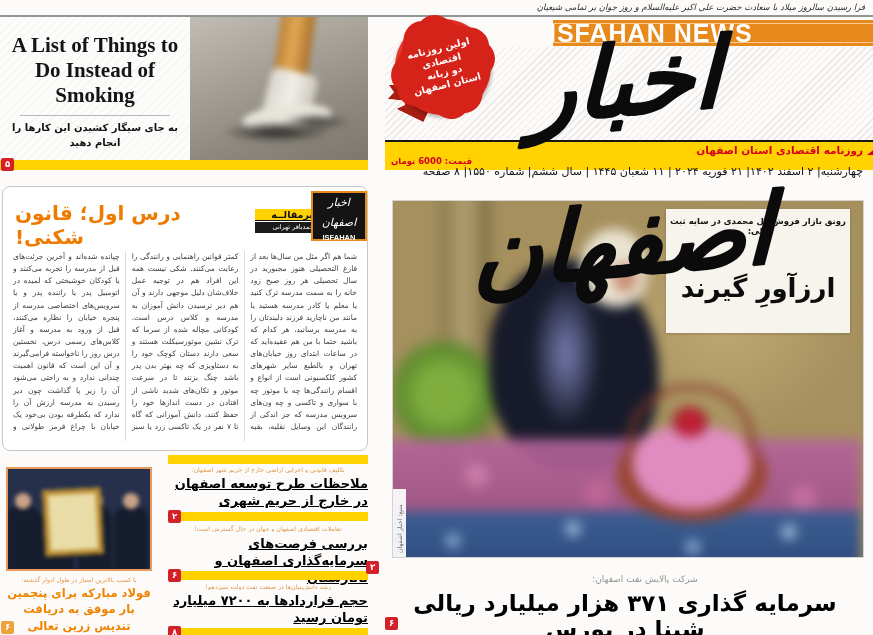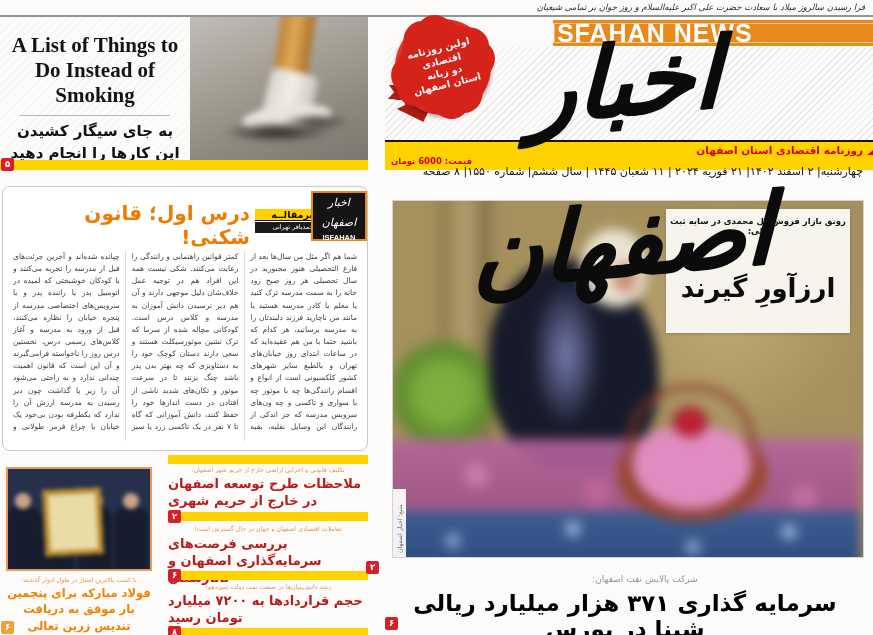--- a/index.html
+++ b/index.html
@@ -88,34 +88,34 @@
     background:repeating-linear-gradient(135deg, rgba(120,120,120,.06) 0 1px, transparent 1px 6px), #fcfcfa;
   }
   #smoke-en {
     position:absolute; left:8px; top:16px; width:174px; text-align:center;
     font-family:"Liberation Serif", serif; font-weight:bold; font-size:21px; line-height:1.2; color:#141414;
     direction:ltr;
   }
   #smoke-divider { position:absolute; left:20px; top:98px; width:150px; height:1px; background:#b9b9b9; }
   #smoke-fa {
     position:absolute; left:10px; top:104px; width:170px; text-align:center;
-    font-size:15px; font-weight:bold; color:#111; line-height:1.45;
+    font-size:10px; font-weight:bold; color:#111; line-height:1.45;
   }
   #smoke-photo { left:190px; top:0; width:178px; height:143px; overflow:hidden; background:linear-gradient(160deg,#c2bdb4,#8e897f 70%,#7c776e); }
   #smoke-photo .blurwrap { position:absolute; inset:-8px; filter:blur(3px); }
   .cig-filter { position:absolute; left:96px; top:-6px; width:34px; height:78px; background:linear-gradient(90deg,#b87f35,#e2a955 45%,#a96f2c); transform:rotate(8deg); border-radius:4px; }
   .cig-body { position:absolute; left:84px; top:62px; width:48px; height:52px; background:linear-gradient(90deg,#d8d5cd,#f2efe8 50%,#c9c5bc); transform:rotate(14deg); border-radius:8px; }
   .cig-crush { position:absolute; left:60px; top:96px; width:90px; height:26px; background:#e7e4dc; border-radius:50%; transform:rotate(-6deg); }
   .ash1 { position:absolute; left:40px; top:112px; width:110px; height:22px; background:radial-gradient(ellipse,#3c3b37 20%,transparent 70%); }
   .ash2 { position:absolute; left:100px; top:104px; width:70px; height:18px; background:radial-gradient(ellipse,#55534d 20%,transparent 70%); }
   #smoke-yellow { left:0; top:143px; width:368px; height:10px; background:#ffd200; }
 
   
   #editorial { left:2px; top:186px; width:366px; height:265px; background:#fff; border:1px solid #c8c8c8; border-radius:8px; }
-  #ed-title { position:absolute; left:12px; top:14px; width:235px; text-align:right; font-size:20px; font-weight:bold; color:#ef7a00; }
+  #ed-title { position:absolute; left:12px; top:14px; width:235px; text-align:left; font-size:20px; font-weight:bold; color:#ef7a00; }
   #ed-label { position:absolute; left:252px; top:22px; width:80px; height:12px; background:#ffd200; font-size:9.5px; font-weight:bold; color:#111; text-align:center; line-height:12px; border-bottom:1px solid #111; }
   #ed-author { position:absolute; left:252px; top:35px; width:80px; height:11px; background:#1b1b1b; color:#fff; font-size:6.5px; text-align:center; line-height:11px; }
   #ed-logo { position:absolute; left:308px; top:4px; width:56px; height:50px; background:#141414; border:2px solid #e8891b; text-align:center; color:#fff; }
   #ed-logo .fa { font-style:italic; font-size:11px; line-height:20px; display:block; }
   #ed-logo .en { font-size:7.5px; font-weight:bold; line-height:1.25; display:block; font-family:"Liberation Sans", sans-serif; }
   #ed-body {
     position:absolute; left:10px; top:64px; width:344px; height:190px; overflow:hidden;
     column-count:3; column-gap:12px; column-rule:1px solid #ddd;
     font-size:7.5px; line-height:1.62; color:#3c3c3c; text-align:justify; direction:rtl;
   }
@@ -127,21 +127,21 @@
   .man { position:absolute; bottom:-6px; width:34px; height:74px; background:#161d2e; border-radius:10px 10px 0 0; }
   .head { position:absolute; top:-14px; left:9px; width:16px; height:16px; border-radius:50%; background:#caa287; }
   .frame { position:absolute; left:42px; top:26px; width:58px; height:66px; background:#e9dca6; border:5px solid #b98a2e; transform:rotate(-3deg); box-shadow:0 1px 3px rgba(0,0,0,.5); }
   #steel-kicker { position:absolute; left:0; top:109px; width:146px; text-align:center; font-size:6.3px; color:#e59a4d; }
   #steel-title { position:absolute; left:0; top:118px; width:146px; text-align:center; font-size:11.5px; font-weight:bold; color:#f08300; line-height:1.42; }
 
   
   #hlist { left:160px; top:455px; width:208px; height:180px; }
   .hl-bar { position:absolute; left:8px; width:200px; height:9px; background:#ffd200; }
   .hl-kicker { position:absolute; left:8px; width:200px; text-align:center; font-size:6.3px; color:#dd9a4e; white-space:nowrap; overflow:hidden; }
-  .hl-title { position:absolute; left:8px; width:200px; text-align:left; font-size:13px; font-weight:bold; color:#b91c1c; line-height:1.32; }
+  .hl-title { position:absolute; left:8px; width:200px; text-align:right; font-size:13px; font-weight:bold; color:#000000; line-height:1.32;text-decoration:underline; }
   .hl-badge { left:8px; }
 
   
   #main-photo { left:392px; top:200px; width:472px; height:358px; border:1px solid #d5d3cf; overflow:hidden; background:#a5905e; }
   #main-photo .blurwrap { position:absolute; inset:-12px; filter:blur(6px); }
   .trunk { position:absolute; left:58px; top:-10px; width:52px; height:300px; background:linear-gradient(90deg,#8a784c,#b3a070 50%,#7c6b43); }
   .bg-glow { position:absolute; right:20px; top:20px; width:260px; height:220px; background:radial-gradient(ellipse,#bfa873,#a5905e 75%); }
   .bush { position:absolute; left:8px; top:150px; width:110px; height:110px; background:radial-gradient(circle,#7fae3f 30%,#5d8a2e 60%,transparent 75%); }
   .chador { position:absolute; left:108px; top:70px; width:170px; height:210px; background:#171a2a; border-radius:45% 55% 40% 45%; }
   .chador-sheen { position:absolute; left:150px; top:90px; width:70px; height:150px; background:radial-gradient(ellipse,#6a6f9e 10%,transparent 70%); }

